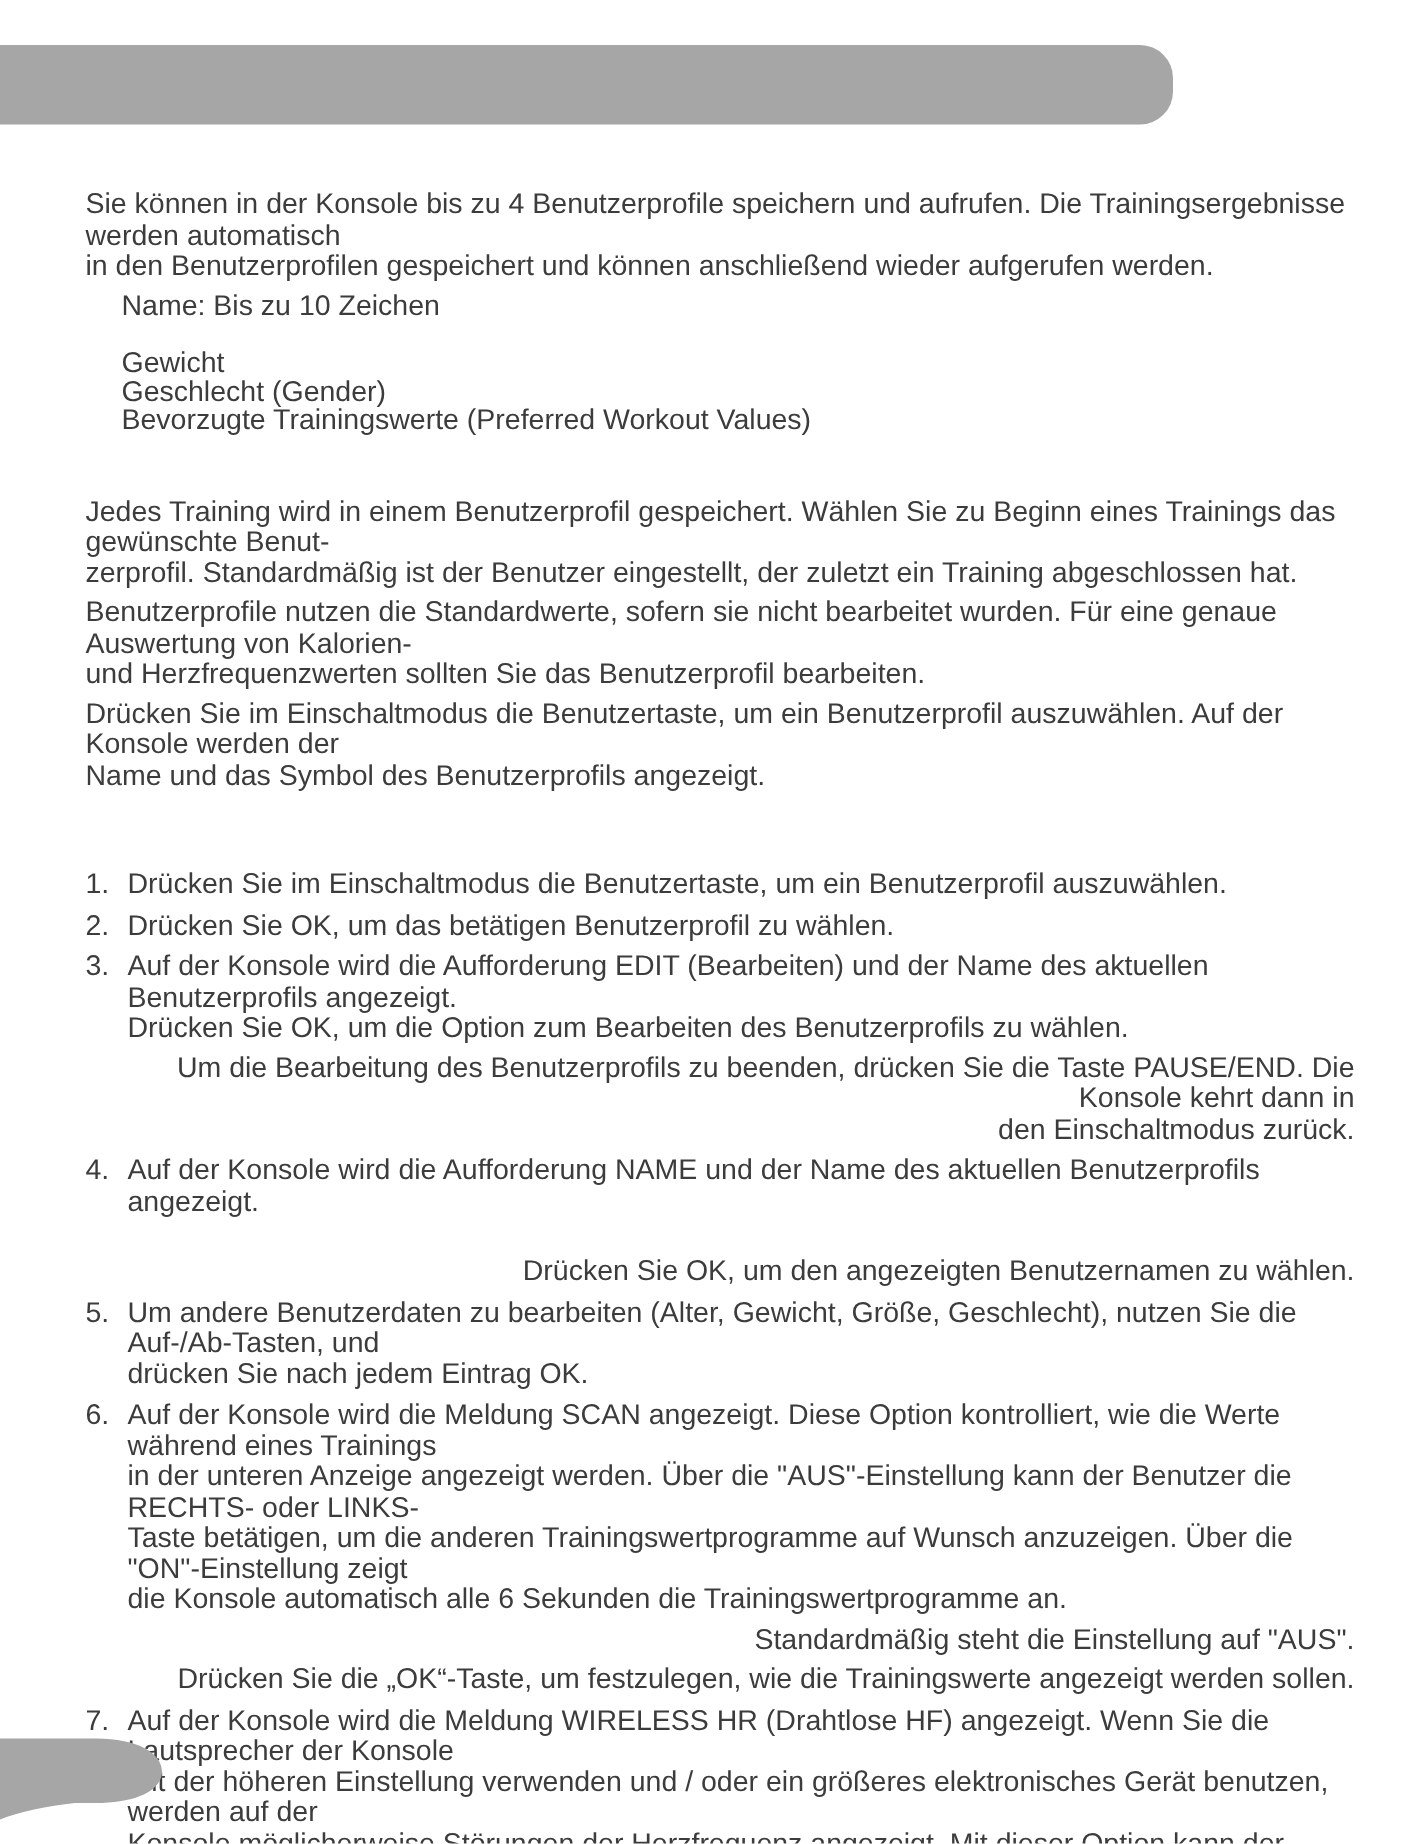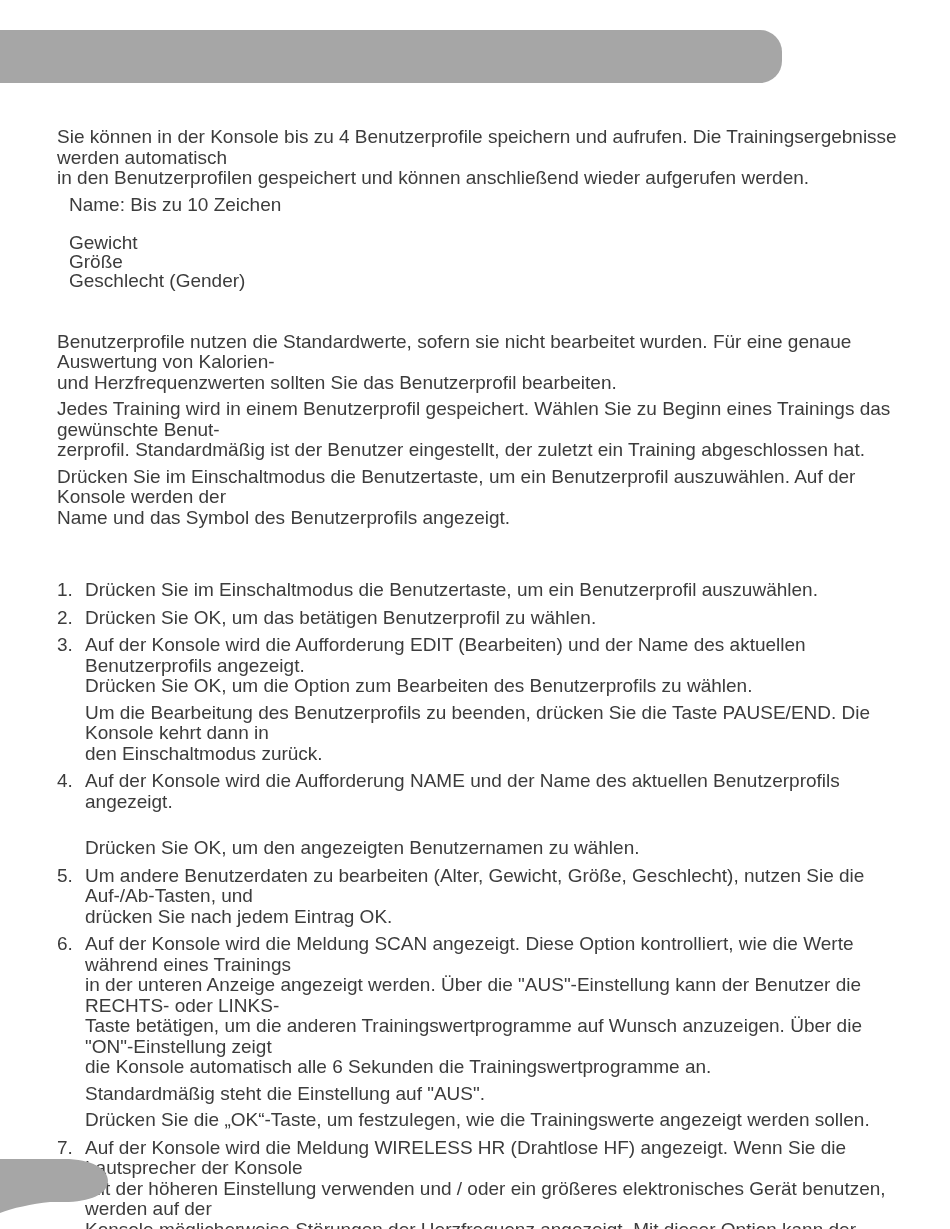--- a/index.html
+++ b/index.html
@@ -15,30 +15,30 @@
     position:absolute; top:30px; left:0;
     width:782px; height:53px;
     background:#a6a6a6;
     border-radius:0 22px 22px 0;
   }
   .content {
     position:absolute; top:127px; left:57px; width:846px;
     font-size:19px; line-height:20.5px;
   }
   .para { white-space:pre-line; margin:0 0 6px 0; }
-  .fields { margin-left:12px; }
+  .fields { margin-left:24px; }
   .field-line { line-height:19px; white-space:pre-line; }
   .blank-line { height:19px; }
   .gap-heading-1 { height:42px; }
   .gap-heading-2 { height:46px; }
   .step { display:flex; margin-bottom:7px; }
   .step-num { width:28px; flex:none; }
   .step-body { flex:1; min-width:0; }
   .step-text { white-space:pre-line; }
-  .sub { white-space:pre-line; margin-top:6px; }
+  .sub { white-space:pre-line; margin-top:6px;text-align:right; }
   .sub-first-indent { text-indent:47px; }
   .sub-gap-above { margin-top:26px; }
   .corner-tab {
     position:absolute; left:0; top:1156;
     top:1156px; width:112px; height:58px;
   }
   .corner-tab svg { display:block; }
 </style>
 </head>
 <body>
@@ -47,30 +47,30 @@
 
 <div class="content">
 
   <div class="para">Sie können in der Konsole bis zu 4 Benutzerprofile speichern und aufrufen. Die Trainingsergebnisse werden automatisch
 in den Benutzerprofilen gespeichert und können anschließend wieder aufgerufen werden.</div>
 
   <div class="fields">
     <div class="field-line">Name: Bis zu 10 Zeichen</div>
     <div class="blank-line"></div>
     <div class="field-line">Gewicht</div>
-    <div class="field-line">Größe</div>
     <div class="field-line">Geschlecht (Gender)</div>
+    <div class="field-line">Bevorzugte Trainingswerte (Preferred Workout Values)</div>
   </div>
 
   <div class="gap-heading-1"></div>
 
+  <div class="para">Jedes Training wird in einem Benutzerprofil gespeichert. Wählen Sie zu Beginn eines Trainings das gewünschte Benut-
+zerprofil. Standardmäßig ist der Benutzer eingestellt, der zuletzt ein Training abgeschlossen hat.</div>
   <div class="para">Benutzerprofile nutzen die Standardwerte, sofern sie nicht bearbeitet wurden. Für eine genaue Auswertung von Kalorien-
 und Herzfrequenzwerten sollten Sie das Benutzerprofil bearbeiten.</div>
-  <div class="para">Jedes Training wird in einem Benutzerprofil gespeichert. Wählen Sie zu Beginn eines Trainings das gewünschte Benut-
-zerprofil. Standardmäßig ist der Benutzer eingestellt, der zuletzt ein Training abgeschlossen hat.</div>
   <div class="para">Drücken Sie im Einschaltmodus die Benutzertaste, um ein Benutzerprofil auszuwählen. Auf der Konsole werden der
 Name und das Symbol des Benutzerprofils angezeigt.</div>
 
   <div class="gap-heading-2"></div>
 
   <div class="step">
     <span class="step-num">1.</span>
     <div class="step-body">
       <div class="step-text">Drücken Sie im Einschaltmodus die Benutzertaste, um ein Benutzerprofil auszuwählen.</div>
     </div>

